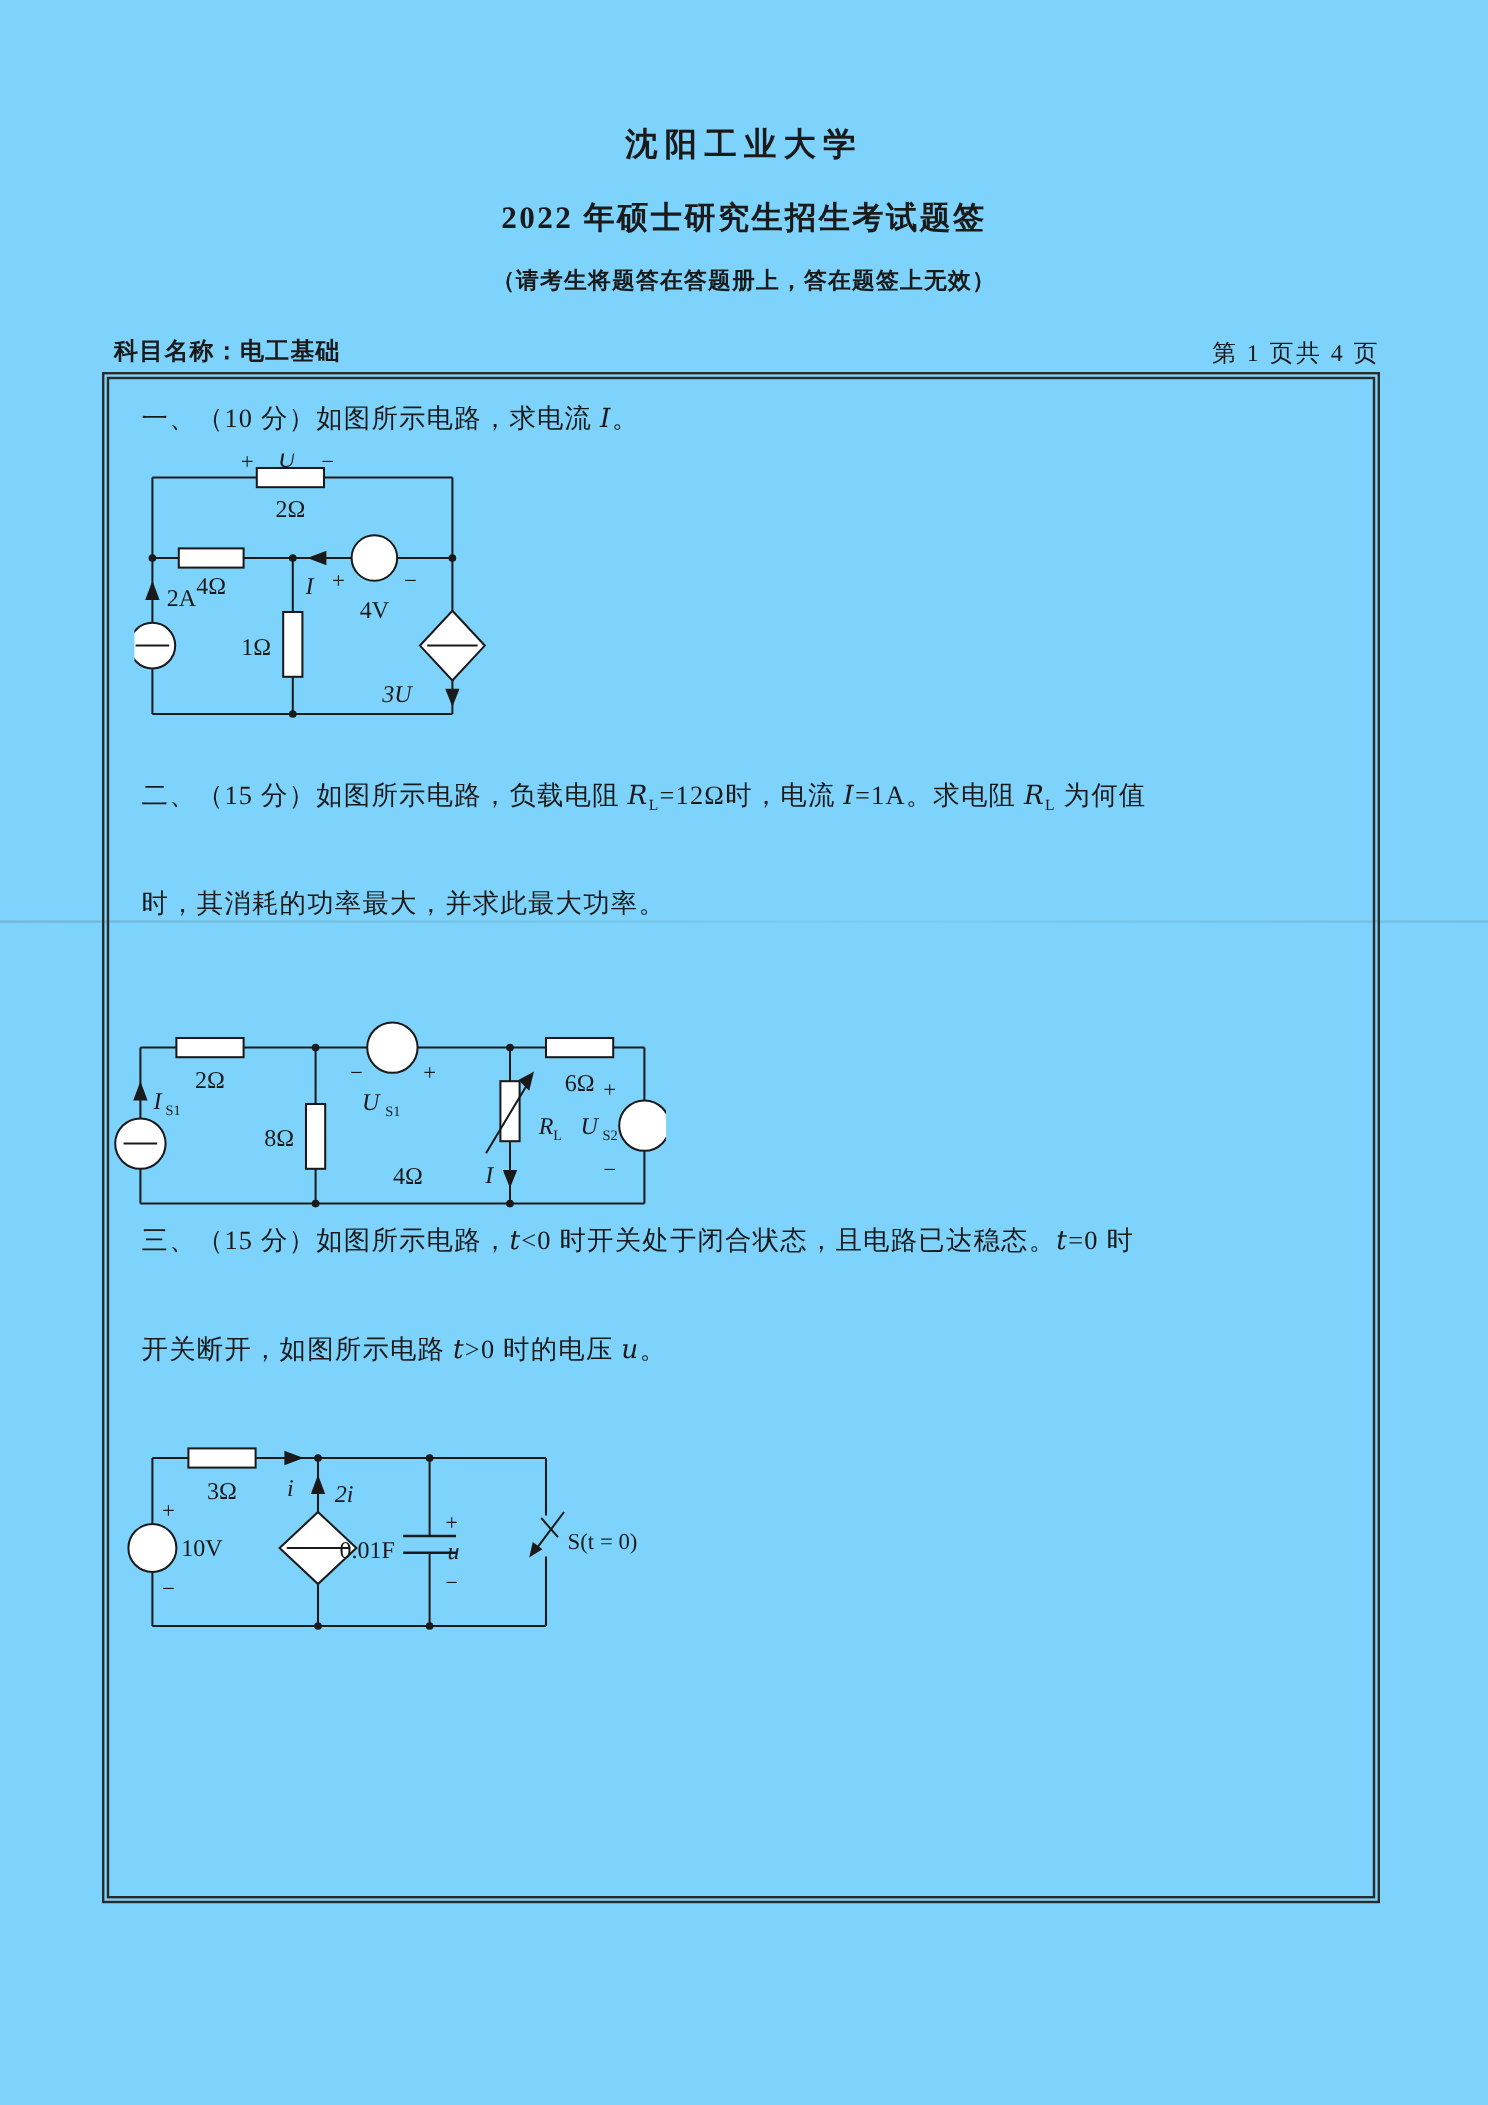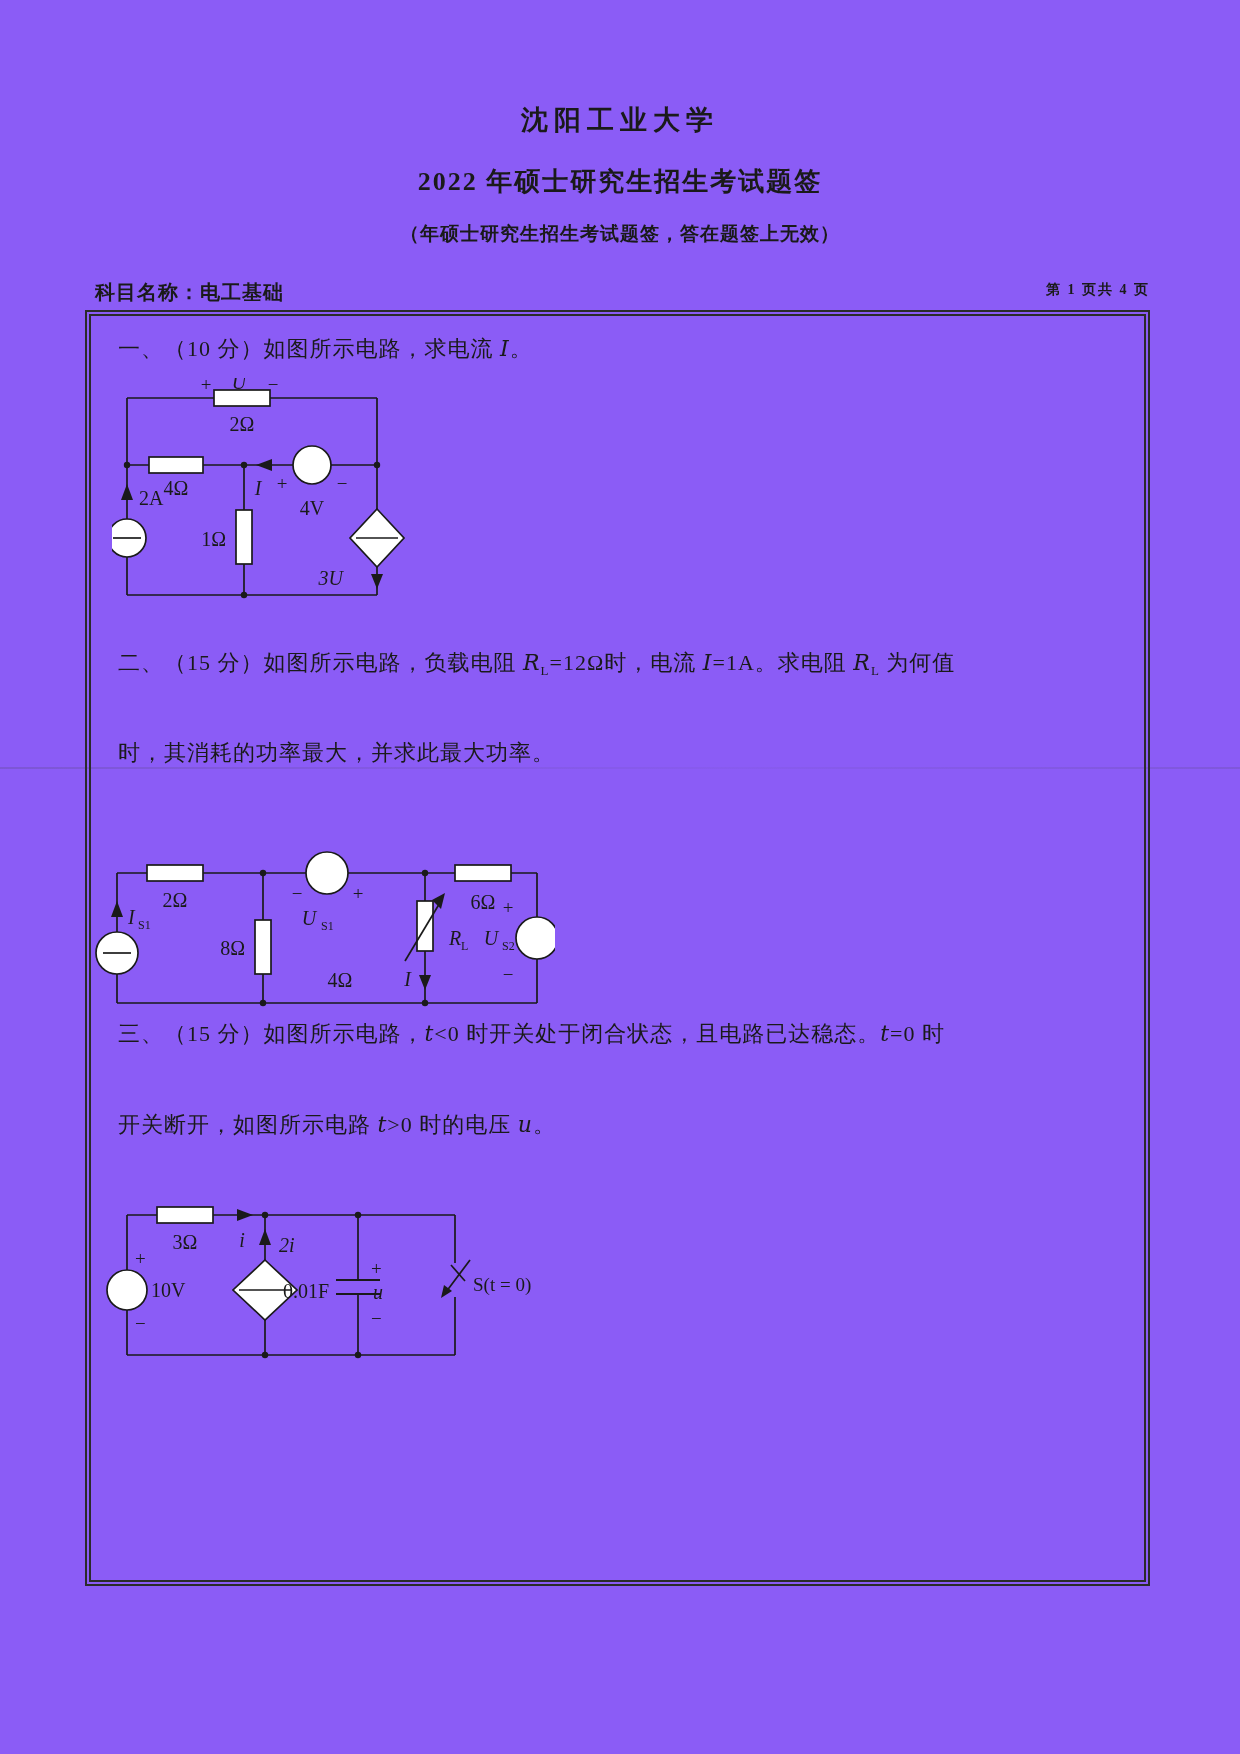--- a/index.html
+++ b/index.html
@@ -1,23 +1,23 @@
 <!DOCTYPE html>
 <html><head>
 <meta charset="utf-8">
 <style>
   html,body{margin:0;padding:0;background:#e8e8e8;}
-  .page{position:relative;width:1240px;height:1754px;background:#8b5cf6;overflow:hidden;
+  .page{position:relative;width:1240px;height:1754px;background:#7dd3fc;overflow:hidden;
         font-family:"Liberation Serif","DejaVu Serif",serif;color:#1a1a1a;}
   .center{position:absolute;left:0;width:100%;text-align:center;}
   .uni-title{top:102px;font-size:27px;font-weight:bold;letter-spacing:6px;}
   .exam-title{top:164px;font-size:26px;font-weight:bold;letter-spacing:2px;}
   .exam-note{top:221px;font-size:19px;font-weight:600;letter-spacing:1px;}
   .subject{position:absolute;left:95px;top:279px;font-size:20px;font-weight:bold;letter-spacing:1px;}
-  .pageno{position:absolute;right:90px;top:281px;font-size:14px;font-weight:bold;letter-spacing:2px;}
+  .pageno{position:absolute;right:90px;top:281px;font-size:20px;font-weight:normal;letter-spacing:2px;}
   .qbox{position:absolute;left:85px;top:310px;width:1065px;height:1276px;
         border:6px double #2b2b2b;box-sizing:border-box;}
   .ptext{position:absolute;font-size:22px;letter-spacing:1px;white-space:nowrap;}
   .var{font-style:italic;font-family:"DejaVu Serif","Liberation Serif",serif;}
   sub.s{font-size:13px;}
   .crease{position:absolute;left:0;top:767px;width:100%;height:2px;
           background:linear-gradient(to right,rgba(60,60,60,.18),rgba(60,60,60,.04) 60%,rgba(60,60,60,.15));}
   svg{position:absolute;}
   svg text{font-family:"Liberation Serif","DejaVu Serif",serif;font-size:20px;fill:#1a1a1a;}
   svg .it{font-style:italic;}
@@ -28,21 +28,21 @@
   .dot{fill:#1a1a1a;stroke:none;}
   .arr{fill:#1a1a1a;stroke:none;}
 </style>
 </head>
 <body>
 
 <div class="page">
 
   <div class="center uni-title">沈阳工业大学</div>
   <div class="center exam-title">2022 年硕士研究生招生考试题签</div>
-  <div class="center exam-note">（年硕士研究生招生考试题签，答在题签上无效）</div>
+  <div class="center exam-note">（请考生将题答在答题册上，答在题签上无效）</div>
   <div class="subject">科目名称：电工基础</div>
   <div class="pageno">第 1 页共 4 页</div>
 
   <div class="crease"></div>
 
   <div class="qbox"></div>
 
   <div class="ptext" style="left:118px;top:334px;"><span>一、（10 分）如图所示电路，求电流 </span><span class="var">I</span><span>。</span></div>
 
   <svg style="left:112px;top:378px;" width="330" height="245" viewBox="0 0 330 245">

